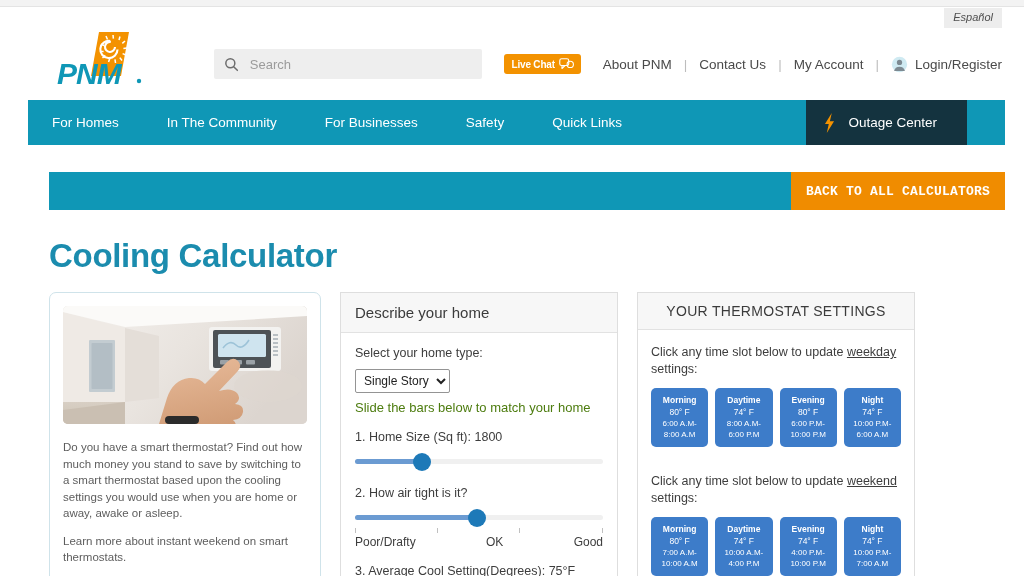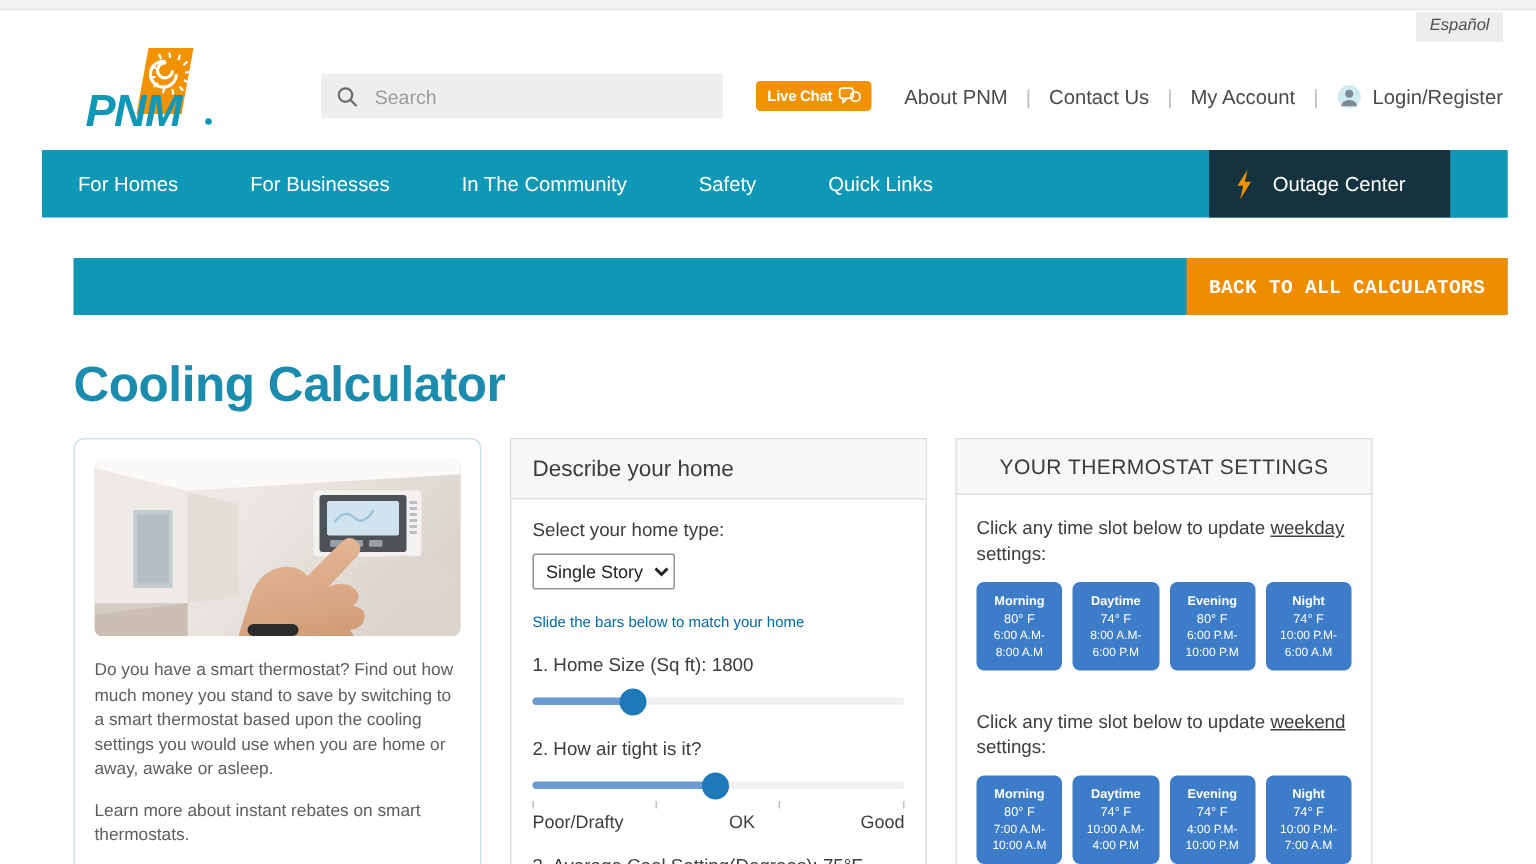--- a/index.html
+++ b/index.html
@@ -200,21 +200,21 @@
   .select {
     margin-top: 9px;
     font-family: "Liberation Sans", sans-serif;
     font-size: 12px;
     padding: 3px 4px;
     border: 1px solid #949494;
     border-radius: 2px;
     background: #fff;
     color: #222;
   }
-  .slide-hint { font-size: 10px; color: #0369a1; margin-top: 17px; }
+  .slide-hint { font-size: 13px; color: #4d7c0f; margin-top: 7px; }
   .q-label { font-size: 12.5px; color: #3d3d3d; margin-top: 15px; }
 
   .slider { position: relative; height: 18px; margin-top: 9px; }
   .track {
     position: absolute; top: 6px; left: 0; right: 0;
     height: 5px; border-radius: 3px; background: #f0f0f0;
   }
   .fill {
     position: absolute; top: 6px; left: 0;
     height: 5px; border-radius: 3px; background: #6b9bd2;
@@ -333,24 +333,24 @@
     </svg>
     <a href="#">Login/Register</a>
   </div>
 </div>
 
 <div class="mainnav">
   <div class="nav-item">
     <span>For Homes</span>
   </div>
   <div class="nav-item">
+    <span>In The Community</span>
+  </div>
+  <div class="nav-item">
     <span>For Businesses</span>
-  </div>
-  <div class="nav-item">
-    <span>In The Community</span>
   </div>
   <div class="nav-item">
     <span>Safety</span>
   </div>
   <div class="nav-item">
     <span>Quick Links</span>
   </div>
   <div class="nav-spacer"></div>
   <div class="nav-outage">
     <svg class="bolt" viewBox="0 0 12 22">
@@ -414,21 +414,21 @@
         </g>
         <ellipse cx="205" cy="80" rx="34" ry="16" fill="#ded7d0" opacity="0.55"></ellipse>
         <path d="M96 118 L104 92 q6 -18 22 -20 q10 -1 16 6 l22 -22 q6 -6 11 -1 q5 5 -1 11 l-18 19
                  q12 -4 18 2 q5 6 -2 11 q9 1 8 8 q-1 7 -10 8 q5 4 1 9 q-5 6 -16 7 l-24 3
                  q-16 2 -24 -4 L96 118 Z" fill="url(#skin)"></path>
         <path d="M150 37 q8 -7 13 -2" fill="none" stroke="#c08e68" stroke-width="0"></path>
         <rect x="102" y="110" width="34" height="8" rx="4" fill="#2b2b2b"></rect>
       </svg>
     </div>
     <p class="left-p">Do you have a smart thermostat? Find out how much money you stand to save by switching to a smart thermostat based upon the cooling settings you would use when you are home or away, awake or asleep.</p>
-    <p class="left-p left-p2">Learn more about instant rebates on smart thermostats.</p>
+    <p class="left-p left-p2">Learn more about instant weekend on smart thermostats.</p>
   </div>
 
   <div class="card-mid">
     <div class="card-head">Describe your home</div>
     <div class="card-body">
       <div class="lbl">Select your home type:</div>
       <select class="select">
         <option>Single Story</option>
       </select>
 

